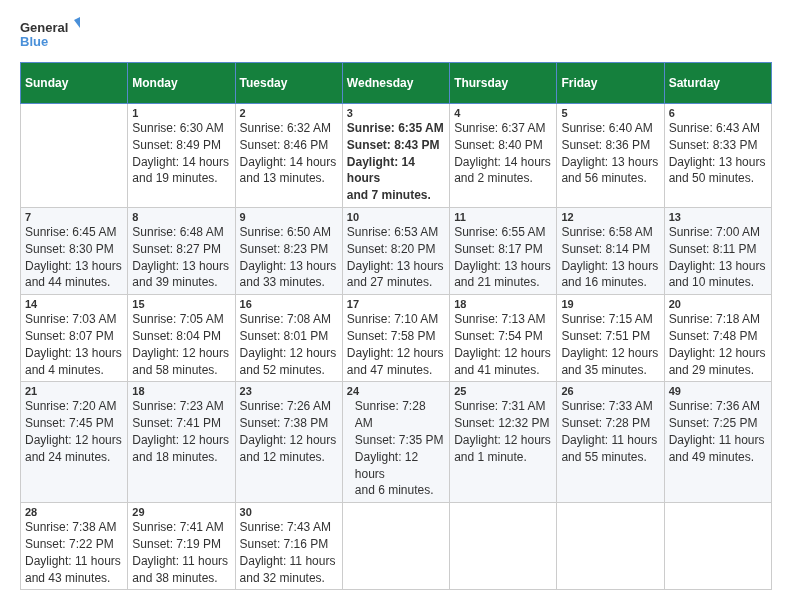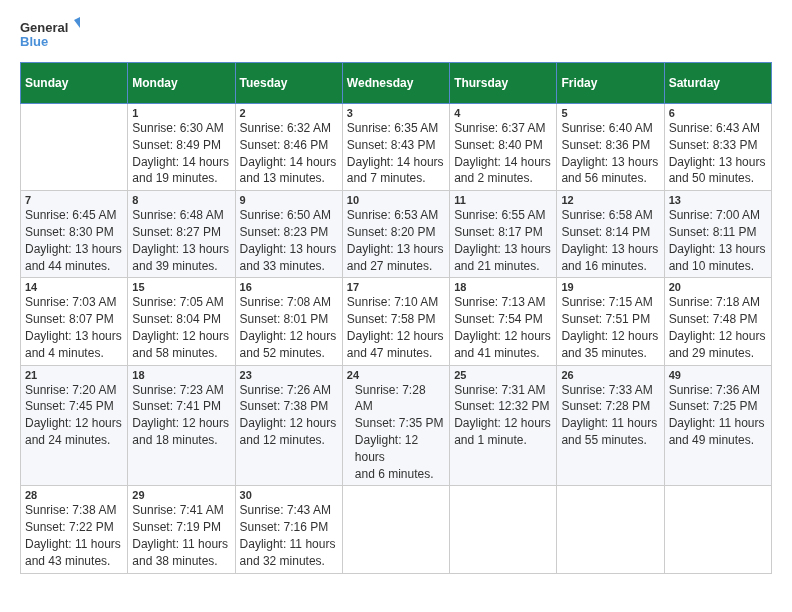--- a/index.html
+++ b/index.html
@@ -124,21 +124,21 @@
           </td>
           <td>
             <span class="day-num">2</span>
             <div class="day-info" style="white-space: pre-line;">Sunrise: 6:32 AM
 Sunset: 8:46 PM
 Daylight: 14 hours
 and 13 minutes.</div>
           </td>
           <td>
             <span class="day-num">3</span>
-            <div class="day-info" style="white-space: pre-line;">Sunrise: 6:35 AM
+            <div class="day-info" style="white-space: pre-line; font-weight: bold;">Sunrise: 6:35 AM
 Sunset: 8:43 PM
 Daylight: 14 hours
 and 7 minutes.</div>
           </td>
           <td>
             <span class="day-num">4</span>
             <div class="day-info" style="white-space: pre-line;">Sunrise: 6:37 AM
 Sunset: 8:40 PM
 Daylight: 14 hours
 and 2 minutes.</div>

